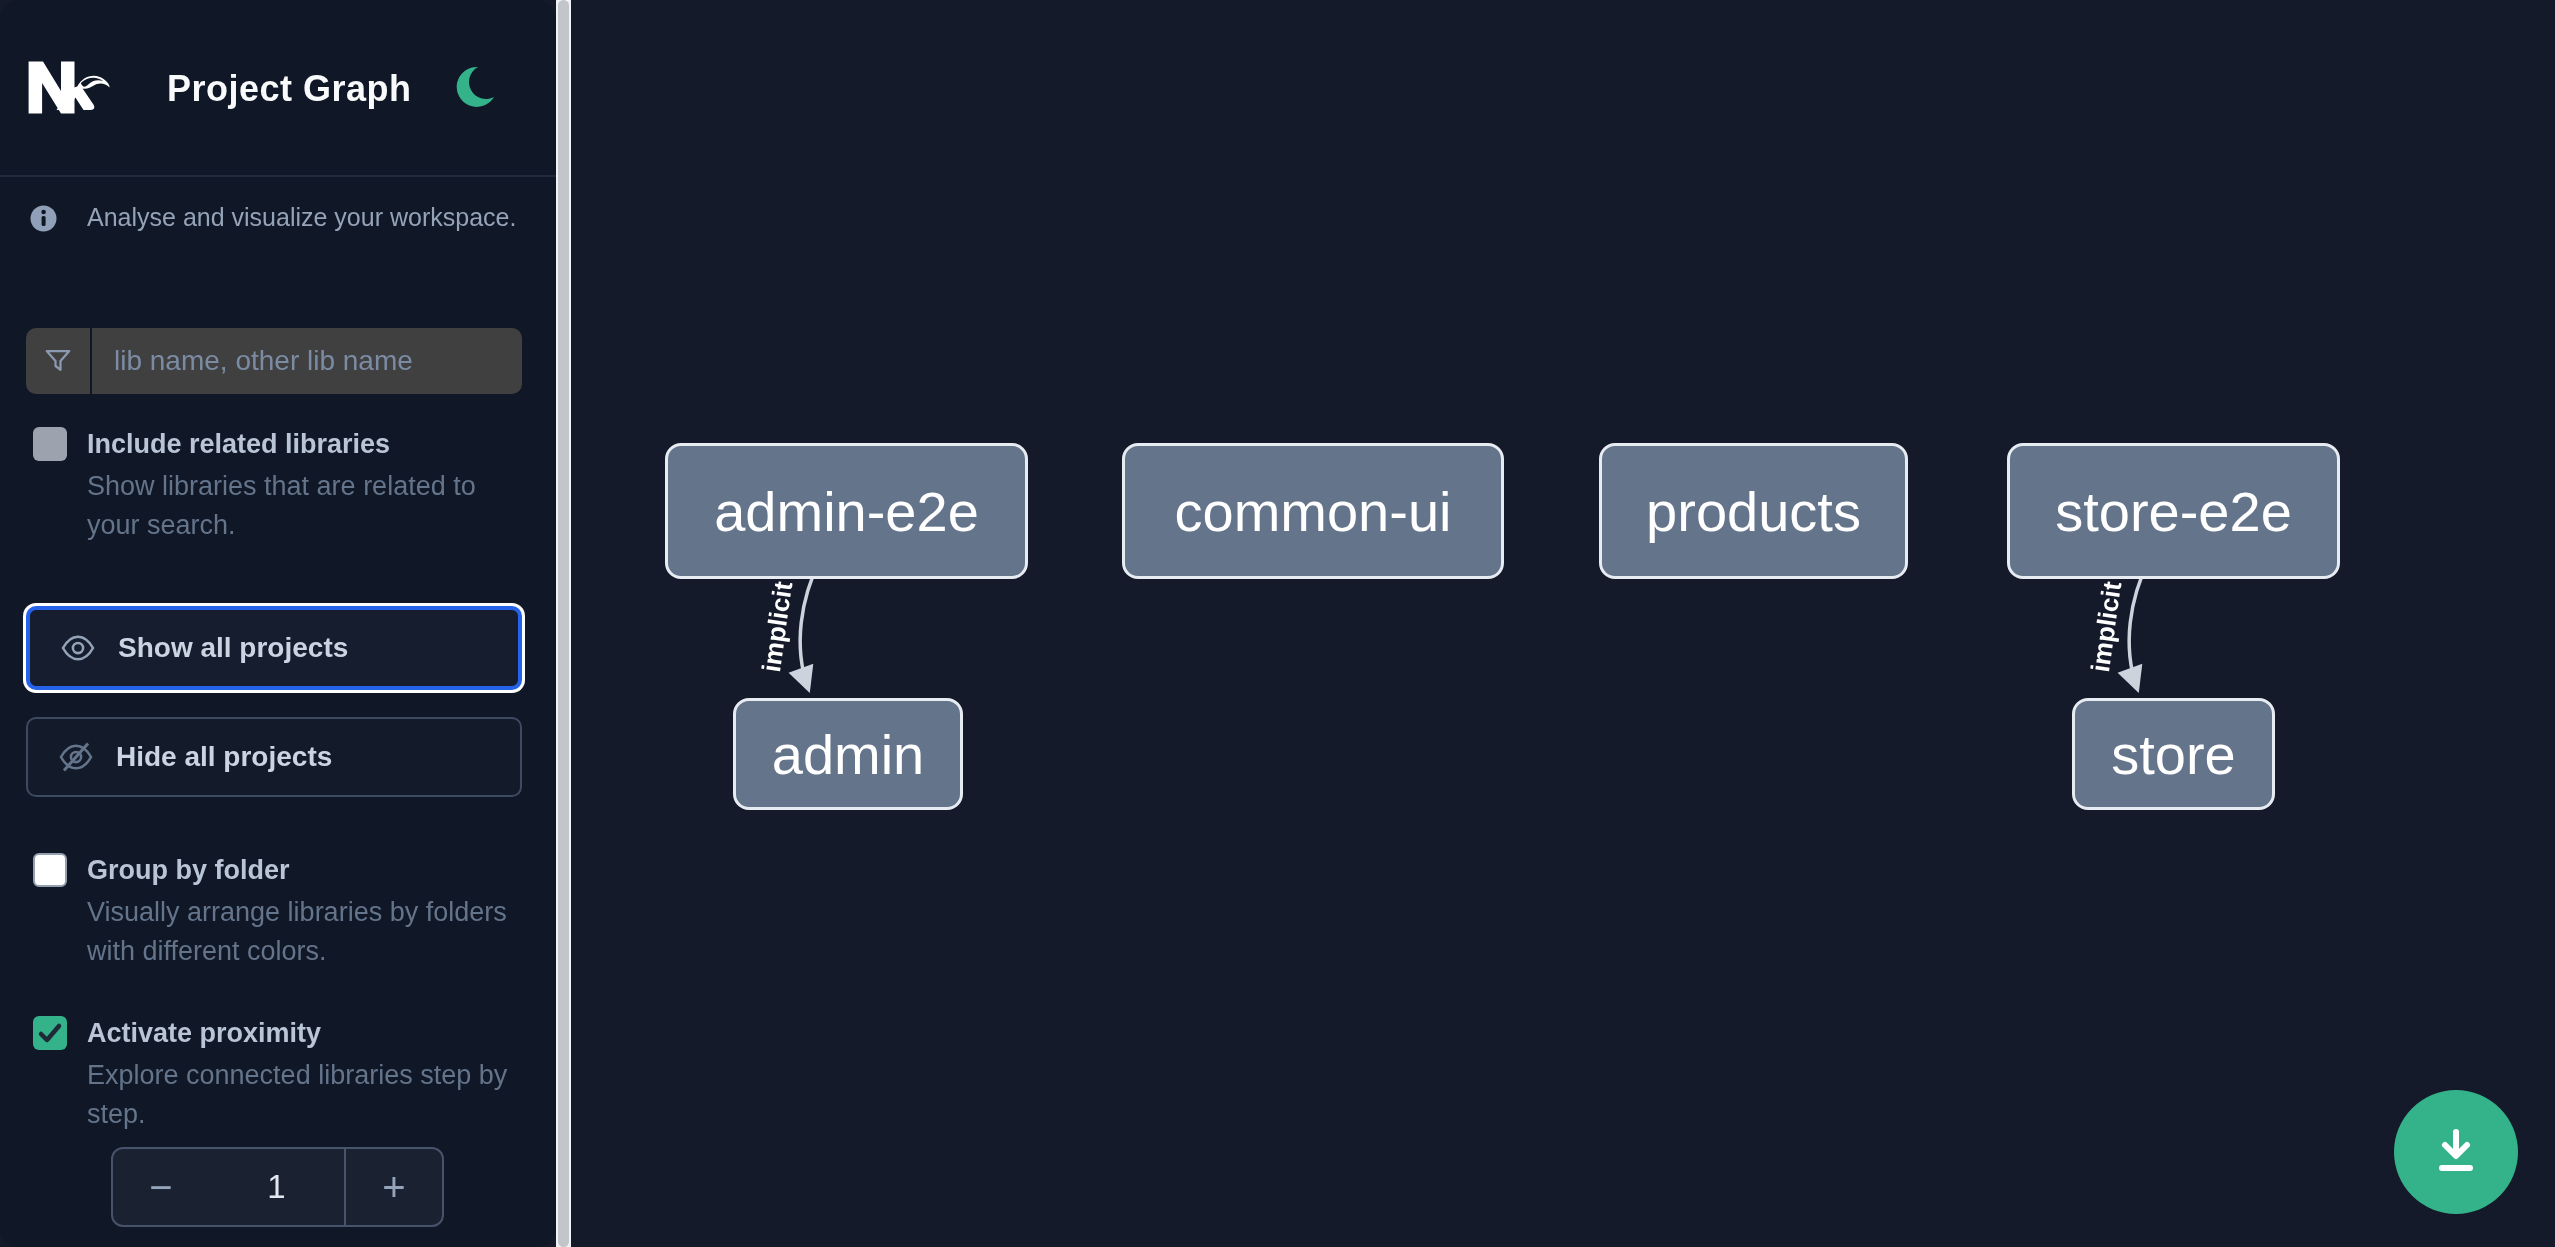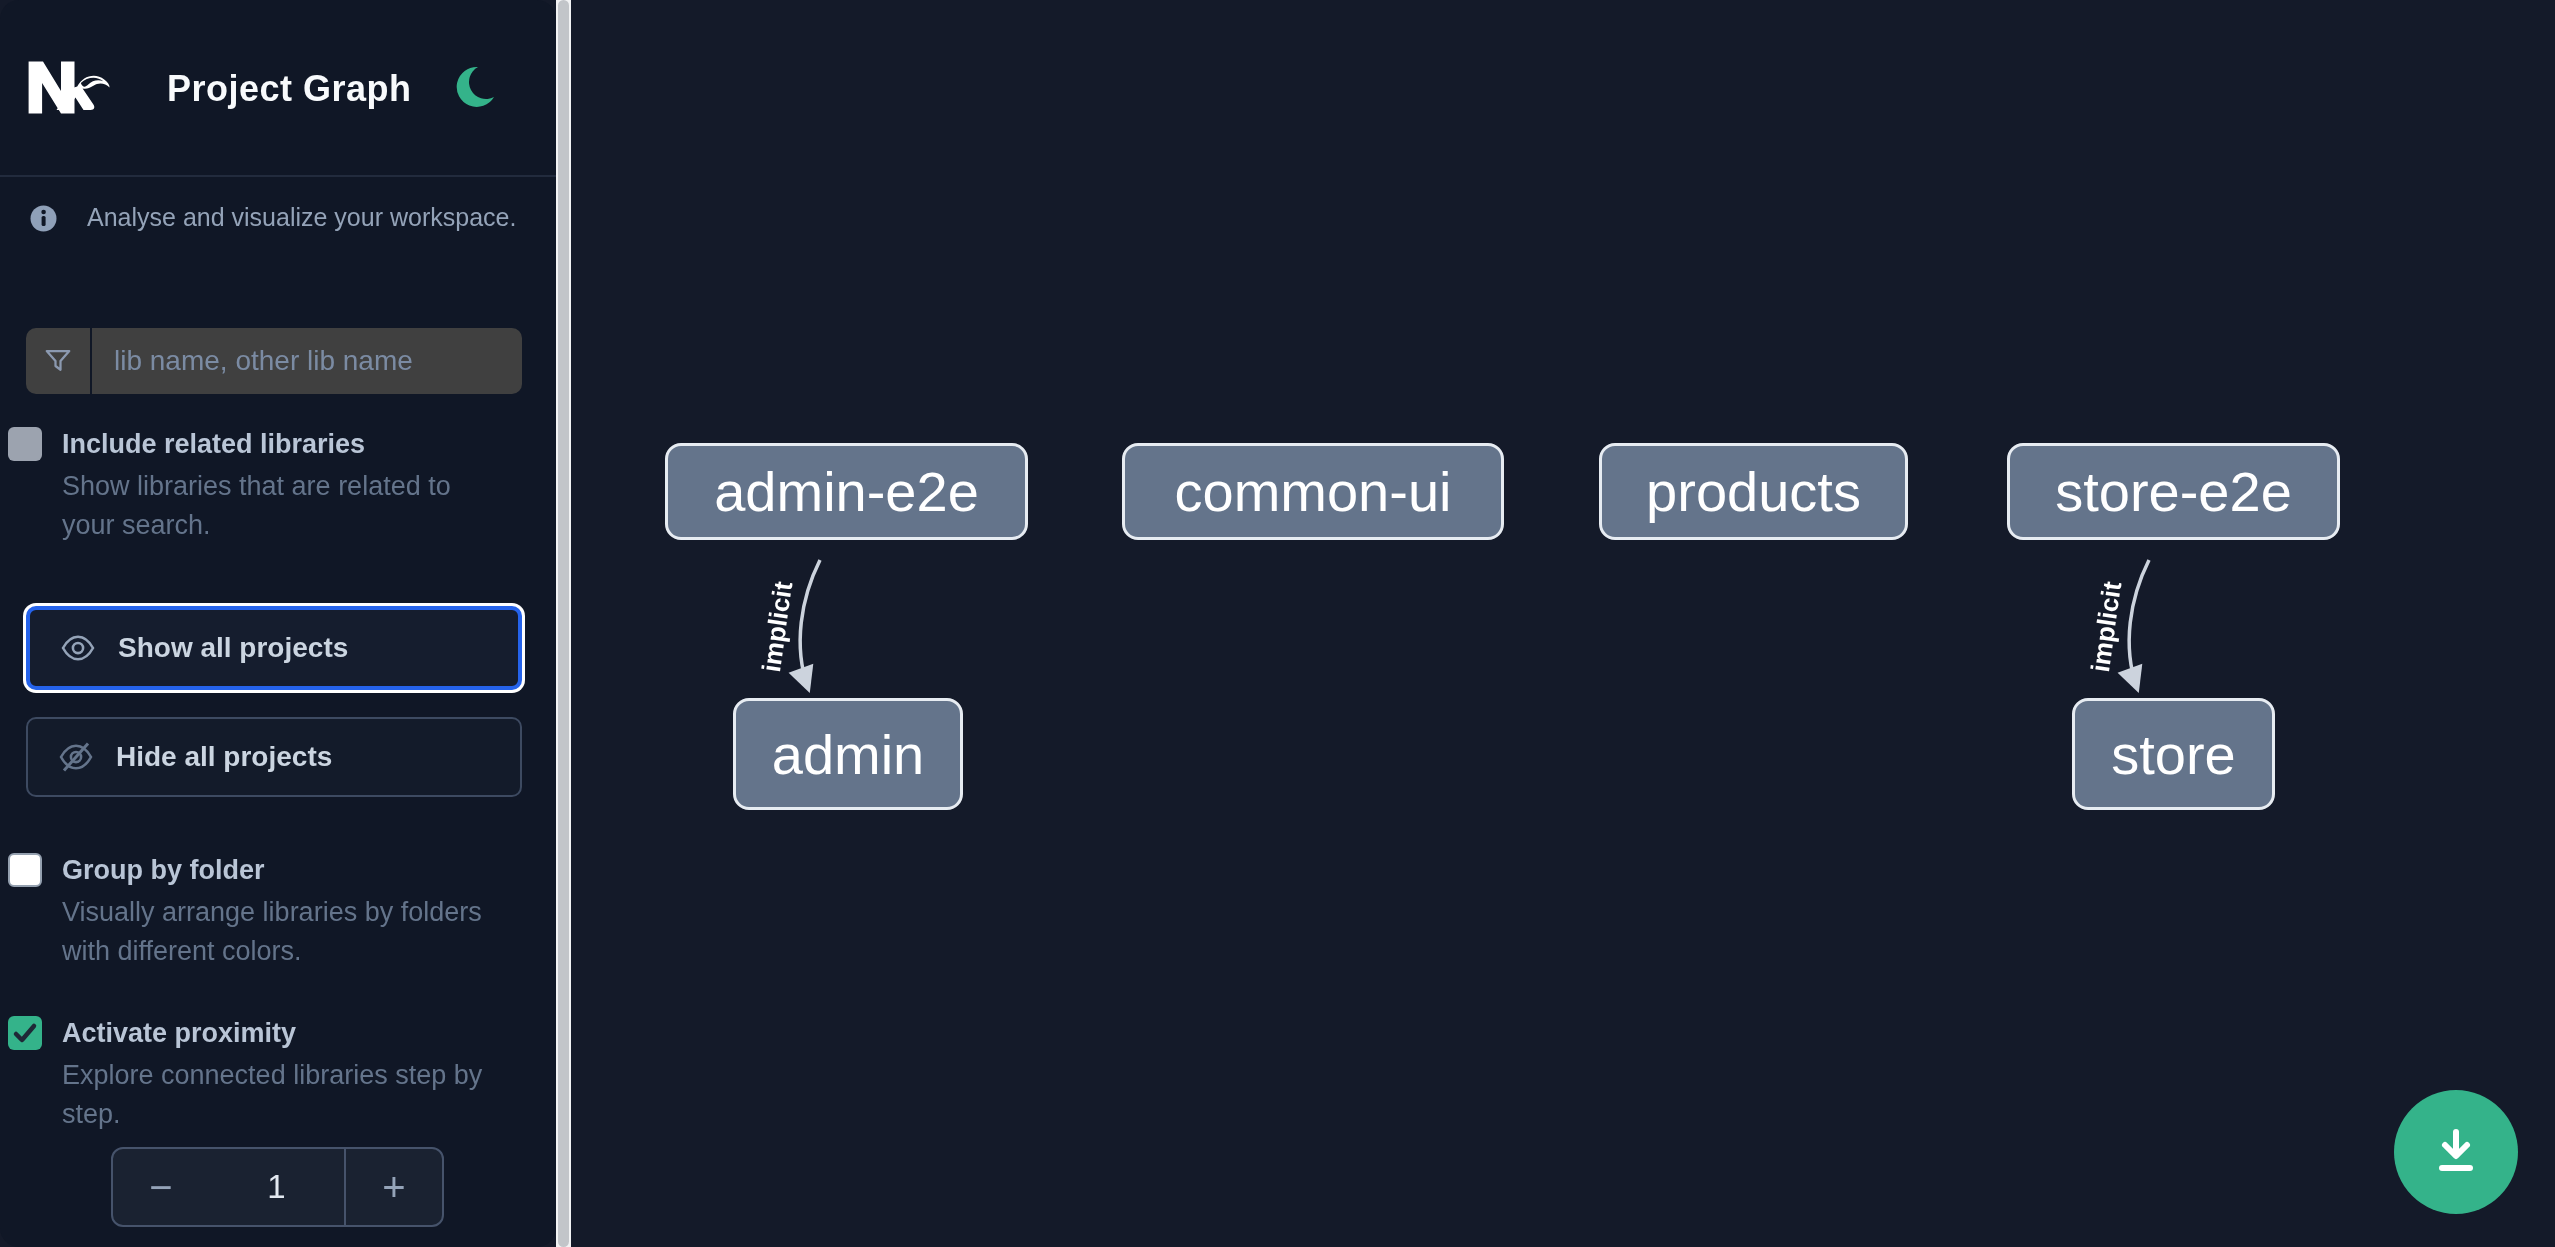--- a/index.html
+++ b/index.html
@@ -15,21 +15,21 @@
   .theme-btn { position:absolute; left:448px; top:62px; width:52px; height:52px; background:none; border:none; cursor:pointer; }
 
   .info-row { position:absolute; left:30px; top:203px; display:flex; align-items:flex-end; gap:30px; }
   .info-row .txt { font-size:25px; color:#94a3b8; font-weight:500; }
 
   .search-box { position:absolute; left:26px; top:328px; width:496px; height:66px; background:#404040; border-radius:10px; display:flex; align-items:stretch; overflow:hidden; }
   .search-box .icon-cell { width:66px; display:flex; align-items:center; justify-content:center; border-right:2px solid #101726; }
   .search-box input { flex:1; background:transparent; border:none; outline:none; color:#cbd5e1; font-size:28px; padding:0 22px; font-family:"Liberation Sans", sans-serif; }
   .search-box input::placeholder { color:#7b8ba3; }
 
-  .toggle-row { position:absolute; left:8px; width:500px; }
+  .toggle-row { position:absolute; left:33px; width:500px; }
   .cb { position:absolute; left:0; top:2px; width:34px; height:34px; border-radius:6px; }
   .cb.gray  { background:#9ca3af; }
   .cb.white { background:#ffffff; border:2px solid #94a0af; }
   .cb.green { background:#34b38a; display:flex; align-items:center; justify-content:center; }
   .toggle-label { margin-left:54px; font-size:27px; font-weight:700; color:#b9c5d6; line-height:38px; }
   .toggle-desc { margin-left:54px; margin-top:4px; width:440px; font-size:27px; color:#64748b; line-height:39px; }
 
   .sb-btn { position:absolute; left:26px; width:496px; display:flex; align-items:center; gap:22px; padding-left:30px; border-radius:10px; cursor:pointer; font-family:"Liberation Sans", sans-serif; }
   .sb-btn .lbl { font-size:28px; font-weight:700; color:#cbd5e1; }
   .btn-show { top:606px; height:84px; background:#151d2e; border:4px solid #2563eb; box-shadow:0 0 0 3px #ffffff; }
@@ -40,21 +40,21 @@
   .stepper button.seg { background:transparent; border:none; cursor:pointer; color:#94a3b8; font-size:40px; font-family:"Liberation Sans", sans-serif; }
   .seg-dec { width:96px; border-right:2px solid #46536b; }
   .seg-val { width:137px; color:#e2e8f0; font-size:33px; font-weight:500; border-right:2px solid #46536b; }
   .seg-inc { flex:1; }
 
   .scrollbar { position:absolute; left:556px; top:0; width:15px; height:1247px; background:#f2f3f4; }
   .scroll-thumb { position:absolute; left:2px; top:0; width:11px; height:1247px; background:#c2c5c9; border-radius:6px; }
 
   
   .canvas { position:absolute; left:571px; top:0; width:1984px; height:1247px; background:#141a29; }
-  .gnode { position:absolute; height:97px; background:#64748b; border:3px solid #e7ecf2; border-radius:16px; color:#ffffff; font-size:56px; display:flex; align-items:center; justify-content:center; cursor:pointer; }
+  .gnode { position:absolute; height:136px; background:#64748b; border:3px solid #e7ecf2; border-radius:16px; color:#ffffff; font-size:56px; display:flex; align-items:center; justify-content:center; cursor:pointer; }
   .edges { position:absolute; left:0; top:0; width:1984px; height:1247px; pointer-events:none; }
   .edge-label { fill:#ffffff; font-size:26px; font-weight:700; font-family:"Liberation Sans", sans-serif; }
 
   .download-btn { position:absolute; left:1823px; top:1090px; width:124px; height:124px; border-radius:50%; background:#34b38a; border:none; cursor:pointer; display:flex; align-items:center; justify-content:center; }
 </style>
 </head>
 <body>
 
 <div class="app">
 

